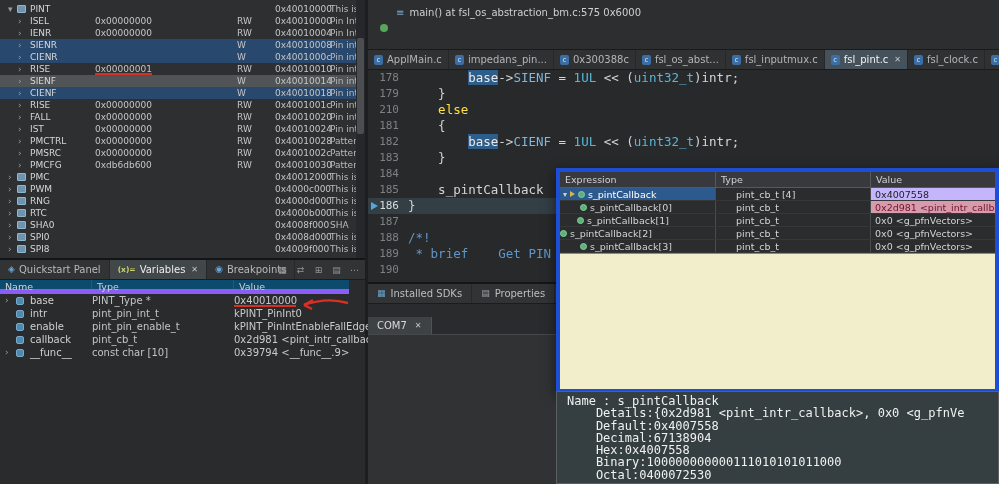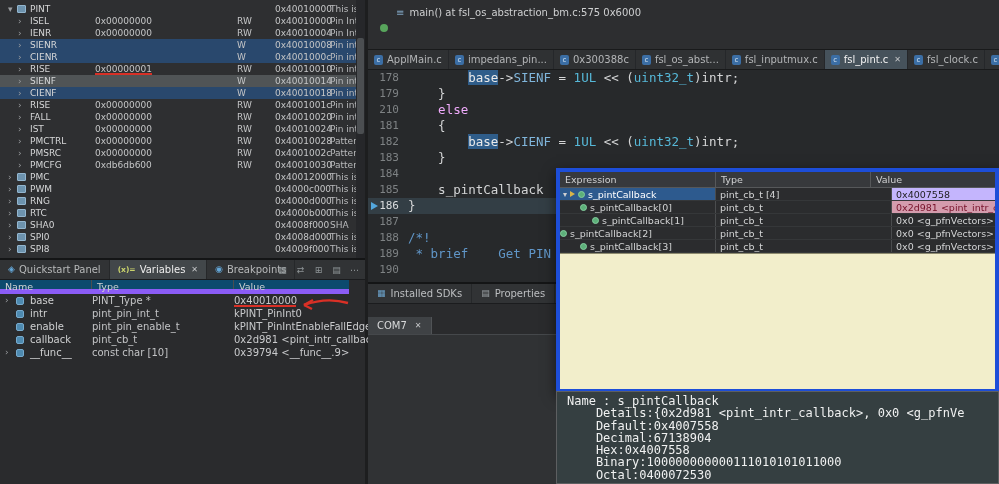--- a/index.html
+++ b/index.html
@@ -62,21 +62,21 @@
 
 
 .editor{left:368px;top:70px;width:631px;height:212px;background:#27292b;overflow:hidden}
 .code-line{display:flex;height:16px;font-family:"DejaVu Sans Mono","Liberation Mono",monospace;font-size:12.5px;color:#d4d5d6}
 .code-line.cur{background:#333e45}
 .gut{position:relative;width:40px;flex:none;text-align:right;padding-right:9px;font-size:11px;line-height:16px;color:#7e8284;font-family:"DejaVu Sans Mono","Liberation Mono",monospace}
 .code-line.cur .gut{color:#dadcde}
 .cur-mark{position:absolute;left:3px;top:4px;width:0;height:0;border-left:7px solid #53a7dd;border-top:4px solid transparent;border-bottom:4px solid transparent}
 .code-body{flex:1;white-space:pre;line-height:16px}
 .tk-pl{color:#d4d5d6}
-.tk-kw{color:#f0abfc}
+.tk-kw{color:#fde047}
 .tk-ty{color:#56b8d8}
 .tk-num{color:#56b8d8}
 .tk-mem{color:#80b6dc}
 .tk-occ{background:#2f5d8a;color:#eaeaea}
 .tk-cm{color:#6096c8}
 
 
 .bottom{left:368px;top:282px;width:631px;height:202px;background:#2a2b2d;border-top:2px solid #141516}
 .btabs{display:flex;height:20px;align-items:stretch;background:#313335;border-bottom:1px solid #1b1c1e}
 .btab{display:flex;align-items:center;gap:5px;padding:0 9px;font-size:10px;color:#bcbec0;border-right:1px solid #26282a;white-space:nowrap}
@@ -89,21 +89,21 @@
 
 .popup{position:absolute;left:556px;top:168px;width:443px;height:225px;background:#2b2c2e;border:4px solid #1d4ed8;z-index:20;box-shadow:0 4px 12px rgba(0,0,0,.55)}
 .x-header{display:flex;height:16px;background:#37393c;border-bottom:1px solid #56585a;font-size:9.5px;color:#d0d1d2}
 .xh{padding:2px 0 0 5px;border-right:1px solid #56585a}
 .xh-expr{width:156px}.xh-type{width:155px}.xh-val{flex:1;border-right:none}
 .x-rows{position:absolute;left:0;top:16px;right:0}
 .x-row{display:flex;height:13px;font-size:9.5px;color:#d3d4d5;border-bottom:1px solid #353739}
 .x-cell{overflow:hidden;white-space:nowrap;border-right:1px solid #4a4c4e;line-height:13px}
 .x-expr{width:156px;display:flex;align-items:center;gap:3px}
 .x-expr.selected{background:#2d5a8e;color:#fff}
-.x-type{width:176px;padding-left:4px}
+.x-type{width:155px;padding-left:20px}
 .x-val{flex:1;padding-left:4px;border-right:none}
 .x-val.orange{background:#c4b5fd;color:#1d1d1d}
 .x-val.pink{background:#d49cad;color:#77122a}
 .x-exp-arrow{font-size:8px;color:#cfd0d1;padding-left:3px}
 .x-orb{width:7px;height:7px;border-radius:50%;background:#5db07a;border:1px solid #84cf9e;flex:none}
 .x-ptr{width:0;height:0;border-left:5px solid #d8b44a;border-top:3px solid transparent;border-bottom:3px solid transparent;flex:none}
 .x-detail{position:absolute;left:0;top:81px;right:0;bottom:0;background:#f2eecb;border-top:1px solid #8d8a6e}
 
 
 .vtooltip{position:absolute;left:556px;top:391px;width:443px;height:93px;background:#353f41;border:1px solid #5d5f61;z-index:21;overflow:hidden}
@@ -495,21 +495,21 @@
         </div>
         <div class="x-row">
           <span class="x-cell x-expr" style="padding-left: 20px;">
             <span class="x-orb"></span>
             <span>s_pintCallback[0]</span>
           </span>
           <span class="x-cell x-type">pint_cb_t</span>
           <span class="x-cell x-val pink">0x2d981 &lt;pint_intr_callback&gt;</span>
         </div>
         <div class="x-row">
-          <span class="x-cell x-expr" style="padding-left: 32px; text-align: center;">
+          <span class="x-cell x-expr" style="padding-left: 17px; text-align: center;">
             <span class="x-orb"></span>
             <span>s_pintCallback[1]</span>
           </span>
           <span class="x-cell x-type">pint_cb_t</span>
           <span class="x-cell x-val">0x0 &lt;g_pfnVectors&gt;</span>
         </div>
         <div class="x-row">
           <span class="x-cell x-expr" style="">
             <span class="x-orb"></span>
             <span>s_pintCallback[2]</span>

